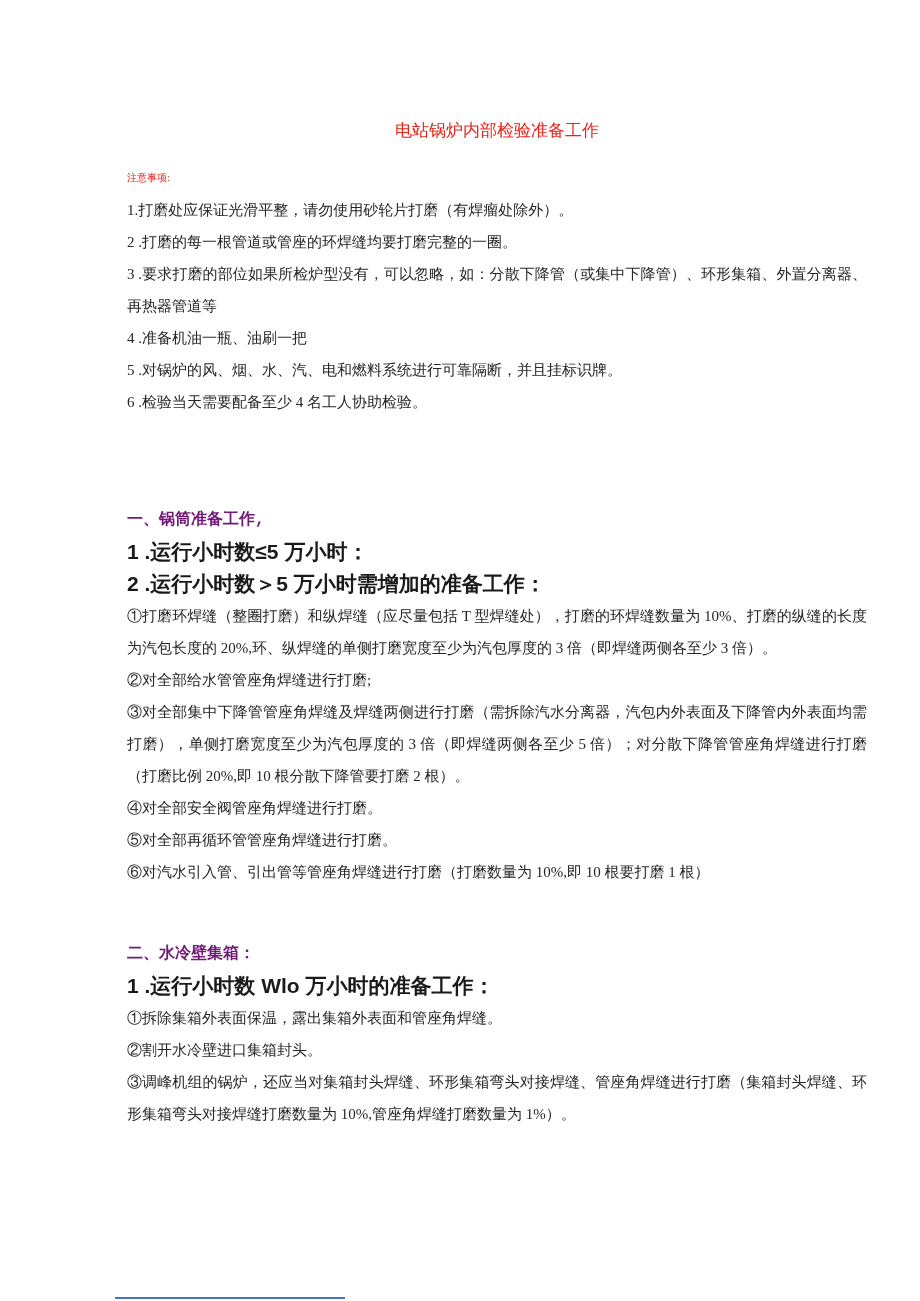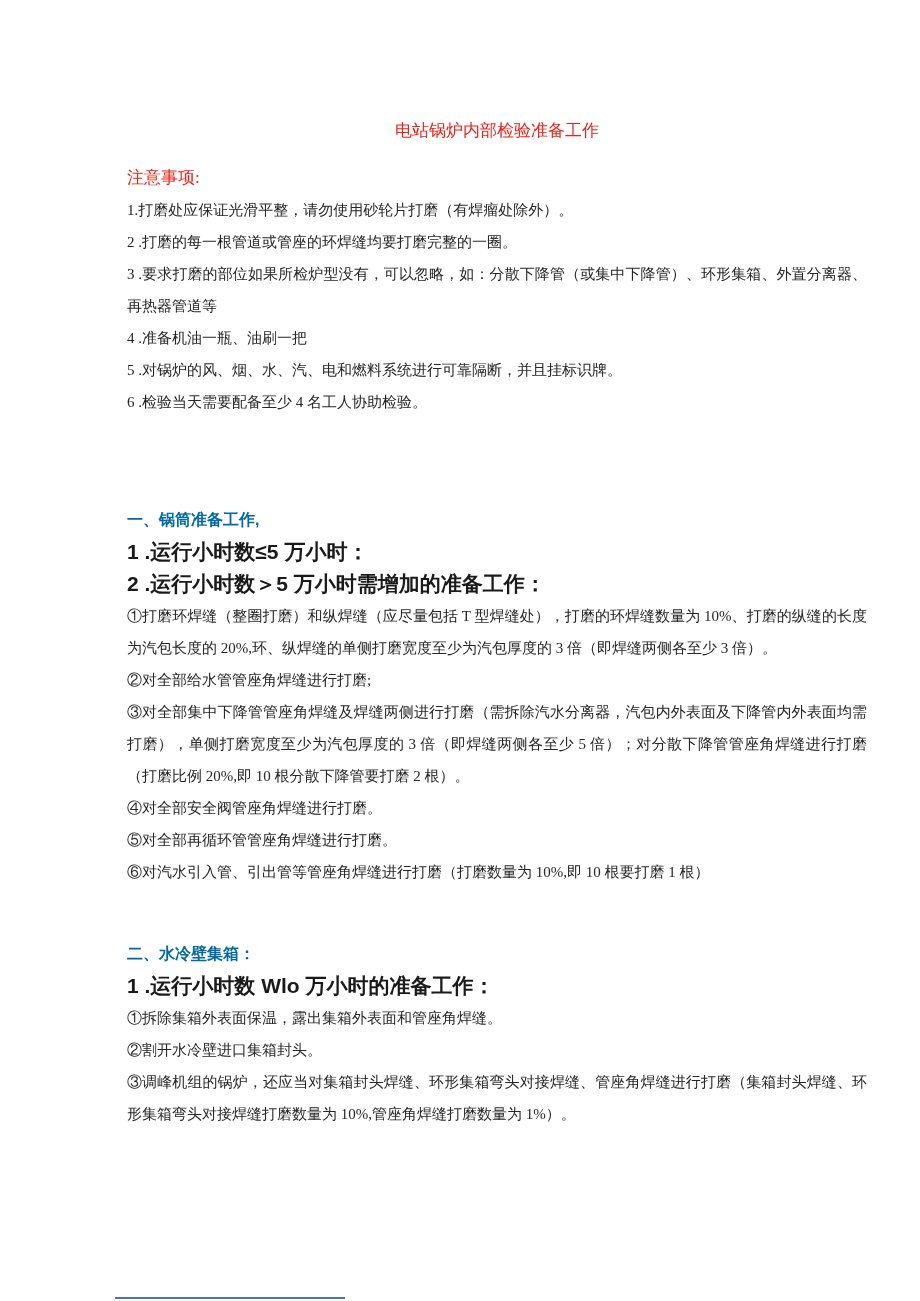--- a/index.html
+++ b/index.html
@@ -24,29 +24,29 @@
     color: #e8231a;
   }
   p { margin: 0; }
   .row {
     font-size: 15px;
     line-height: 32px;
     text-align: justify;
   }
   .red-heading {
     color: #e8231a;
-    font-size: 17px;
+    font-size: 10px;
     line-height: 32px;
   }
   .section-heading {
-    color: #0369a1;
+    color: #701a75;
     font-weight: bold;
     font-size: 16px;
     line-height: 32px;
-    font-family: Liberation Sans, sans-serif;
+    font-family: Liberation Mono, monospace;
   }
   .sub-heading {
     font-weight: bold;
     font-size: 21px;
     line-height: 32px;
     color: #1a1a1a;
     font-family: "Liberation Sans", "DejaVu Sans", sans-serif;
   }
   .spacer-lg { height: 86px; }
   .spacer-md { height: 50px; }

